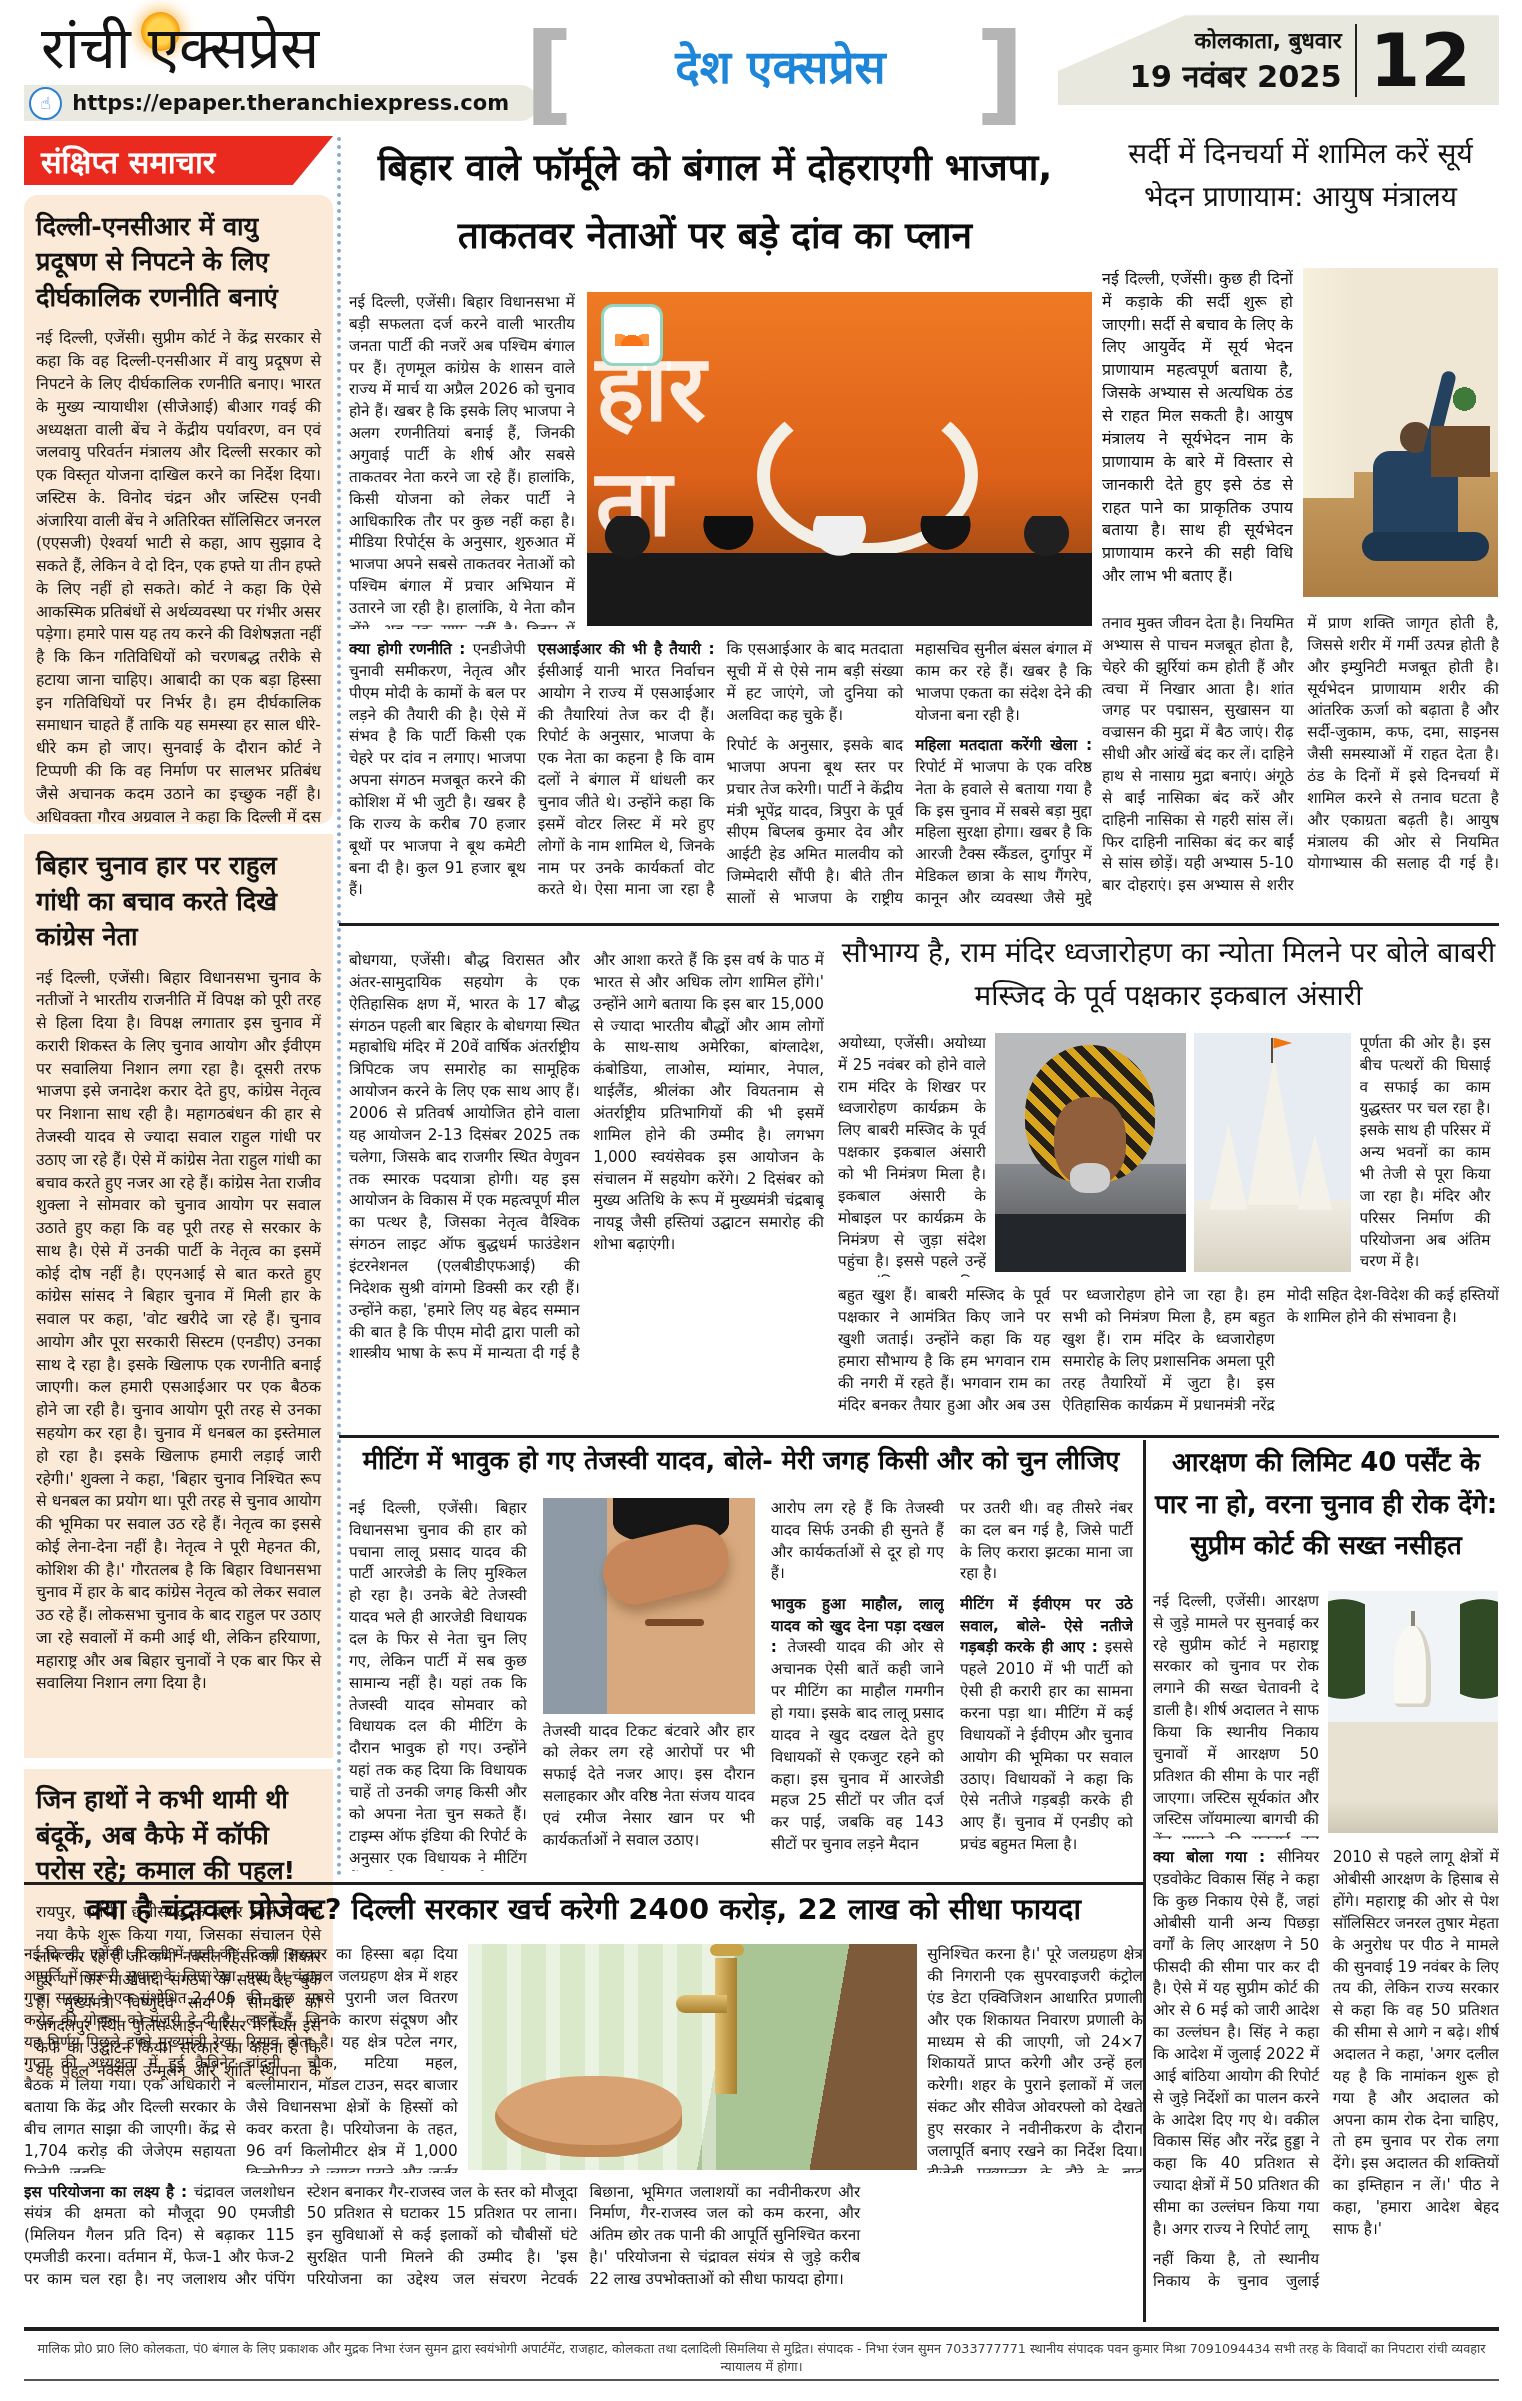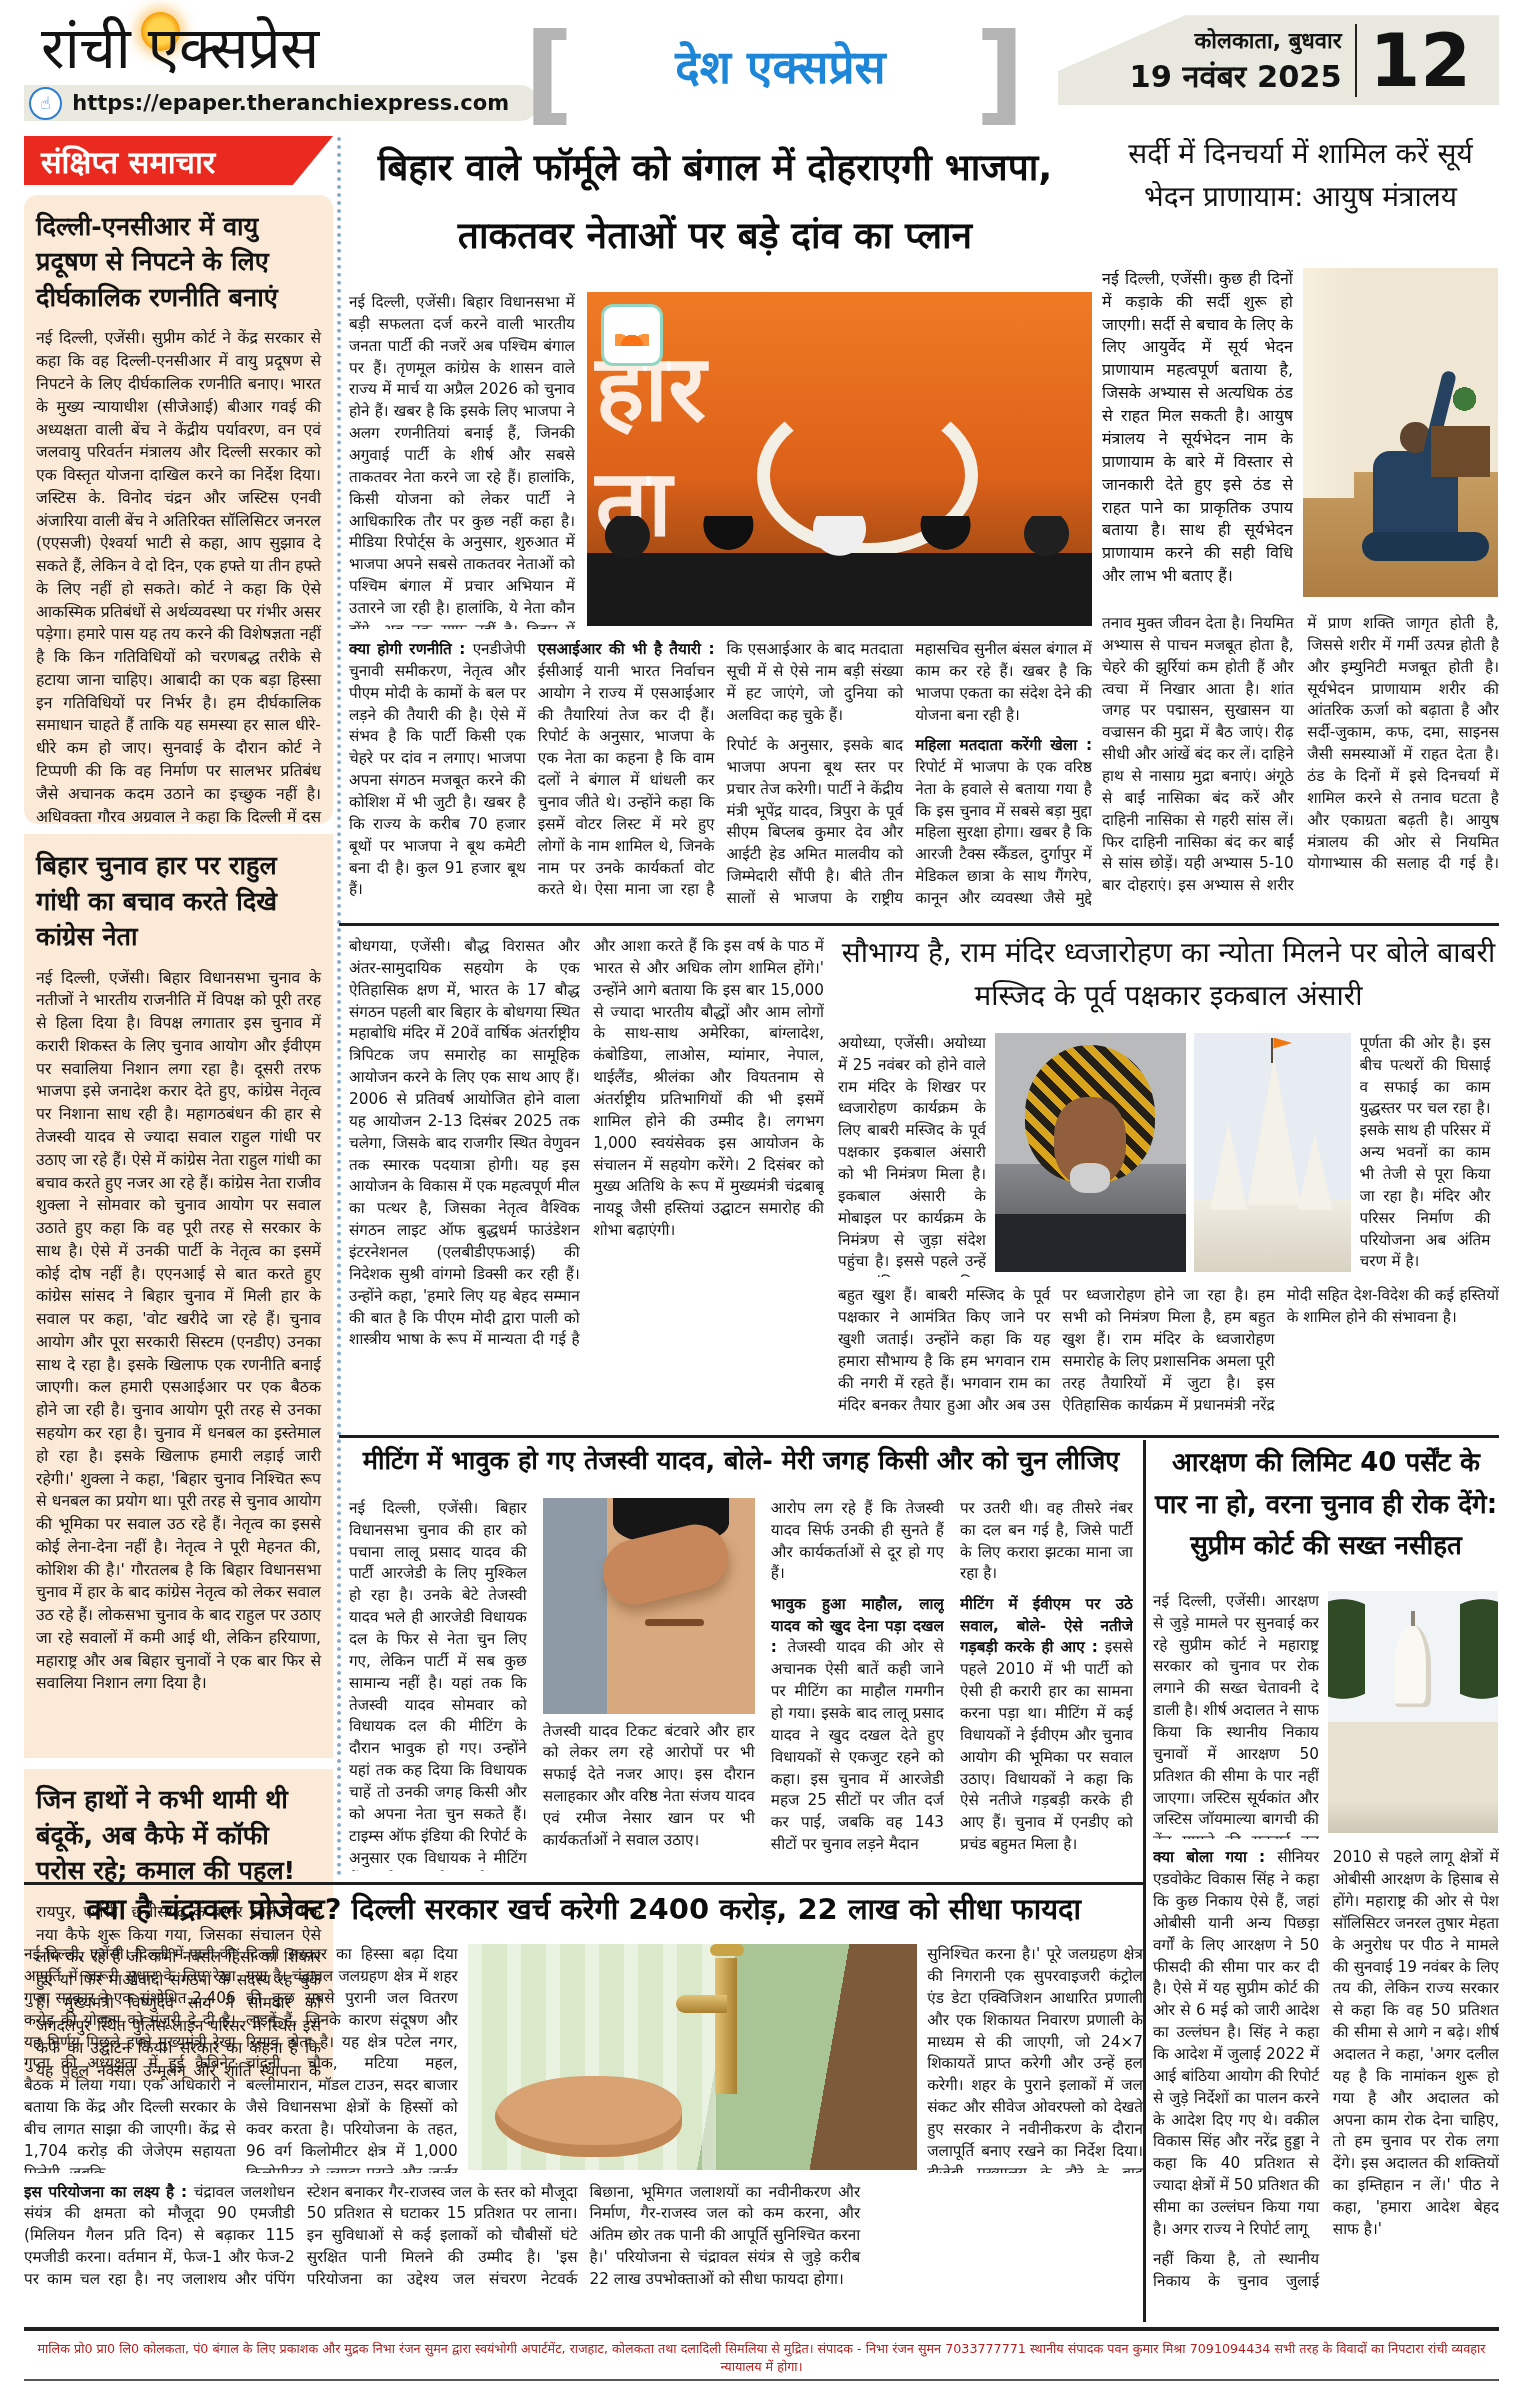--- a/index.html
+++ b/index.html
@@ -87,21 +87,21 @@
   .tree{position:absolute;top:0;width:26%;height:60%;background:radial-gradient(circle at 50% 40%,#2f4a25 0 55%,transparent 56%);}
   .tree.l{left:-4%;} .tree.r{right:-4%;}
   #ph-tap{background:linear-gradient(100deg,#d9e9c9 0 55%,#a9c495 55% 78%,#7c5a3a 78%);}
   #ph-tap::before{content:"";position:absolute;left:0;top:0;width:60%;height:100%;
       background:repeating-linear-gradient(90deg,rgba(255,255,255,.45) 0 13.6px,transparent 13.6px 39px);}
   .tap{position:absolute;left:55%;top:6%;width:22px;height:136px;background:linear-gradient(90deg,#e3c275,#a87f2e);}
   .tap::before{content:"";position:absolute;left:-39px;top:37px;width:51px;height:18.7px;background:linear-gradient(180deg,#e3c275,#a87f2e);border-radius:10.2px 0 0 10.2px;}
   .tap::after{content:"";position:absolute;left:-5.1px;top:-13.6px;width:34px;height:12px;background:#caa346;border-radius:6.8px;}
   .hands{position:absolute;left:6%;bottom:6%;width:187px;height:81px;background:#d9a273;border-radius:50% 42% 42% 50%;box-shadow:inset 0 -12px 0 #c08654;}
   
-  #footline{font-size:12.7px;text-align:center;color:#b91c1c;}
+  #footline{font-size:12.7px;text-align:center;color:#404040;}
 </style>
 </head>
 <body>
 
 <div id="page">
 
   <div class="abs" style="left:41px;top:17px;">
     <div id="sun" class="abs" style="left:100px;top:-5.1px;"></div>
     <div id="logo" style="position:relative;">रांची एक्सप्रेस</div>
   </div>
@@ -168,21 +168,21 @@
       </div>
     </div>
     <div class="cols2 clip" style="margin-top:10.2px;height:301px;">
       <p class="body">तनाव मुक्त जीवन देता है। नियमित अभ्यास से पाचन मजबूत होता है, चेहरे की झुर्रियां कम होती हैं और त्वचा में निखार आता है। शांत जगह पर पद्मासन, सुखासन या वज्रासन की मुद्रा में बैठ जाएं। रीढ़ सीधी और आंखें बंद कर लें। दाहिने हाथ से नासाग्र मुद्रा बनाएं। अंगूठे से बाईं नासिका बंद करें और दाहिनी नासिका से गहरी सांस लें। फिर दाहिनी नासिका बंद कर बाईं से सांस छोड़ें। यही अभ्यास 5-10 बार दोहराएं। इस अभ्यास से शरीर में प्राण शक्ति जागृत होती है, जिससे शरीर में गर्मी उत्पन्न होती है और इम्युनिटी मजबूत होती है। सूर्यभेदन प्राणायाम शरीर की आंतरिक ऊर्जा को बढ़ाता है और सर्दी-जुकाम, कफ, दमा, साइनस जैसी समस्याओं में राहत देता है। ठंड के दिनों में इसे दिनचर्या में शामिल करने से तनाव घटता है और एकाग्रता बढ़ती है। आयुष मंत्रालय की ओर से नियमित योगाभ्यास की सलाह दी गई है। यह अभ्यास खाली पेट या भोजन के 4-5 घंटे बाद करना चाहिए।</p>
     </div>
   </div>
 
   <div class="abs rule" style="left:339px;top:923px;width:1160px;height:2.5px;"></div>
 
   <div class="abs" style="left:349px;top:931px;width:475px;height:499px;">
-    <div class="cols2 clip" style="height:416px;margin-top:5px;">
+    <div class="cols2 clip" style="height:416px;margin-top:19px;">
       <p class="body">बोधगया, एजेंसी। बौद्ध विरासत और अंतर-सामुदायिक सहयोग के एक ऐतिहासिक क्षण में, भारत के 17 बौद्ध संगठन पहली बार बिहार के बोधगया स्थित महाबोधि मंदिर में 20वें वार्षिक अंतर्राष्ट्रीय त्रिपिटक जप समारोह का सामूहिक आयोजन करने के लिए एक साथ आए हैं। 2006 से प्रतिवर्ष आयोजित होने वाला यह आयोजन 2-13 दिसंबर 2025 तक चलेगा, जिसके बाद राजगीर स्थित वेणुवन तक स्मारक पदयात्रा होगी। यह इस आयोजन के विकास में एक महत्वपूर्ण मील का पत्थर है, जिसका नेतृत्व वैश्विक संगठन लाइट ऑफ बुद्धधर्म फाउंडेशन इंटरनेशनल (एलबीडीएफआई) की निदेशक सुश्री वांगमो डिक्सी कर रही हैं। उन्होंने कहा, 'हमारे लिए यह बेहद सम्मान की बात है कि पीएम मोदी द्वारा पाली को शास्त्रीय भाषा के रूप में मान्यता दी गई है और आशा करते हैं कि इस वर्ष के पाठ में भारत से और अधिक लोग शामिल होंगे।' उन्होंने आगे बताया कि इस बार 15,000 से ज्यादा भारतीय बौद्धों और आम लोगों के साथ-साथ अमेरिका, बांग्लादेश, कंबोडिया, लाओस, म्यांमार, नेपाल, थाईलैंड, श्रीलंका और वियतनाम से अंतर्राष्ट्रीय प्रतिभागियों की भी इसमें शामिल होने की उम्मीद है। लगभग 1,000 स्वयंसेवक इस आयोजन के संचालन में सहयोग करेंगे। 2 दिसंबर को मुख्य अतिथि के रूप में मुख्यमंत्री चंद्रबाबू नायडू जैसी हस्तियां उद्घाटन समारोह की शोभा बढ़ाएंगी।</p>
     </div>
   </div>
 
   <div class="abs" style="left:838px;top:931px;width:661px;height:499px;">
     <div class="h2a center clip" style="font-size:28px;height:95px;">सौभाग्य है, राम मंदिर ध्वजारोहण का न्योता मिलने पर बोले बाबरी मस्जिद के पूर्व पक्षकार इकबाल अंसारी</div>
     <div style="display:flex;gap:8.5px;margin-top:6.8px;height:244px;">
       <p class="body clip" style="width:148px;height:244px;">अयोध्या, एजेंसी। अयोध्या में 25 नवंबर को होने वाले राम मंदिर के शिखर पर ध्वजारोहण कार्यक्रम के लिए बाबरी मस्जिद के पूर्व पक्षकार इकबाल अंसारी को भी निमंत्रण मिला है। इकबाल अंसारी के मोबाइल पर कार्यक्रम के निमंत्रण से जुड़ा संदेश पहुंचा है। इससे पहले उन्हें राम मंदिर प्राण प्रतिष्ठा समारोह में भी आमंत्रित किया गया था। रामजन्मभूमि ट्रस्ट की ओर से इकबाल अंसारी को समारोह में शामिल होने का न्योता भेजा गया है।</p>
       <div id="ph-iqbal" class="ph" style="width:191px;height:239px;">
         <div class="scarf"></div>

